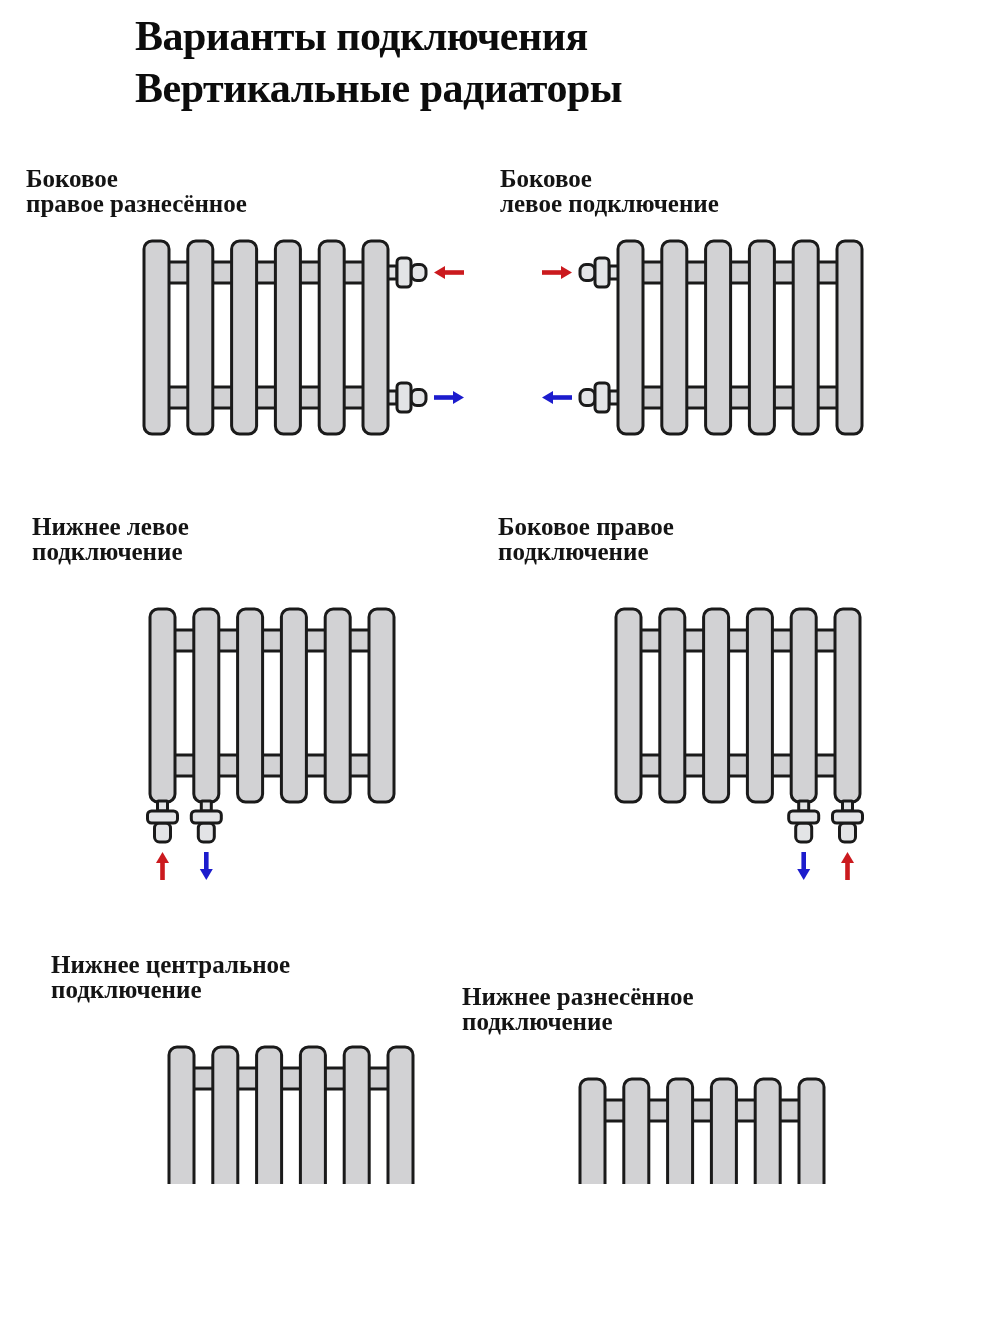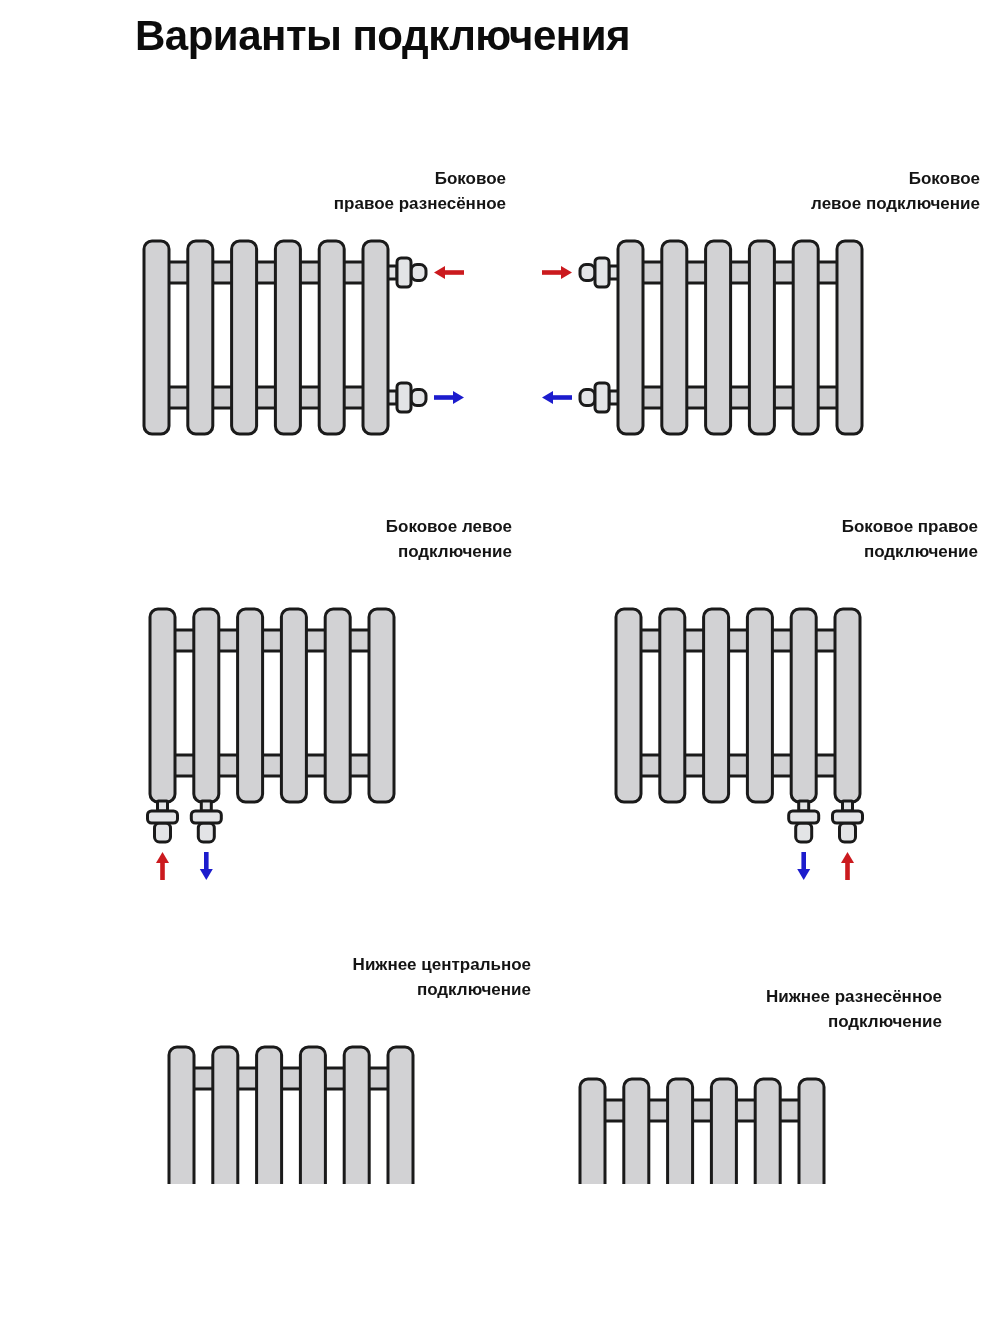--- a/index.html
+++ b/index.html
@@ -1,52 +1,53 @@
 <!DOCTYPE html>
 <html><head>
 <meta charset="utf-8">
 <style>
   html,body{margin:0;padding:0;background:#ffffff;}
   .page{
     position:relative;width:1000px;height:1184px;background:#ffffff;overflow:hidden;
-    font-family:Liberation Sans, sans-serif;
+    font-family:Liberation Serif, serif;
   }
   .title{
     position:absolute;left:135px;top:10px;margin:0;
     font-size:42px;line-height:52px;font-weight:700;color:#0c0c0c;letter-spacing:-0.5px;
   }
   .title span{display:block;}
   .cell{position:absolute;width:480px;}
   #c0{left:26px;top:166px}
   #c1{left:500px;top:166px}
   #c2{left:32px;top:514px}
   #c3{left:498px;top:514px}
   #c4{left:51px;top:952px}
   #c5{left:462px;top:984px}
   .label{
-    font-size:17px;font-weight:700;line-height:25px;text-align:right;color:#141414;height:50px;
+    font-size:25px;font-weight:700;line-height:25px;text-align:left;color:#141414;height:50px;
   }
   svg.radiator{display:block;}
   svg.row1{margin-top:22px;}
   svg.rowb{margin-top:42px;}
   .plumber{position:absolute;left:6px;top:1180px;}
   .site{position:absolute;left:957px;top:1186px;height:144px;display:flex;align-items:flex-end;}
   .site span{
     display:inline-block;writing-mode:vertical-rl;transform:rotate(180deg);
     font-size:21px;font-weight:700;letter-spacing:1px;
     color:#ececec;-webkit-text-stroke:1.1px #c6c6c6;
   }
 </style>
 </head>
 <body>
 
 <div class="page">
 
   <h1 class="title">
     <span>Варианты подключения</span>
+    <span>Вертикальные радиаторы</span>
   </h1>
 
   <div class="cell" id="c0">
     <div class="label">
       <span>Боковое</span><br>
       <span>правое разнесённое</span>
     </div>
     <svg class="radiator row1" width="480" height="202" viewBox="0 0 480 202">
         <rect x="120" y="24" width="240" height="21" rx="0" fill="#d2d2d4" stroke="#1a1a1a" stroke-width="3"></rect>
         <rect x="120" y="149" width="240" height="21" rx="0" fill="#d2d2d4" stroke="#1a1a1a" stroke-width="3"></rect>
@@ -91,21 +92,21 @@
         <rect x="95" y="145" width="14" height="29" rx="4" fill="#e3e4e6" stroke="#1a1a1a" stroke-width="3"></rect>
         <line x1="42" y1="34.5" x2="61" y2="34.5" stroke="#cb1a1e" stroke-width="4.6"></line>
         <polygon points="72,34.5 61,41 61,28" fill="#cb1a1e"></polygon>
         <line x1="72" y1="159.5" x2="53" y2="159.5" stroke="#1c1ccd" stroke-width="4.6"></line>
         <polygon points="42,159.5 53,153 53,166" fill="#1c1ccd"></polygon>
       </svg>
   </div>
 
   <div class="cell" id="c2">
     <div class="label">
-      <span>Боковое левое</span><br>
+      <span>Нижнее левое</span><br>
       <span>подключение</span>
     </div>
     <svg class="radiator rowb" width="480" height="280" viewBox="0 0 480 280">
         <rect x="120" y="24" width="240" height="21" rx="0" fill="#d2d2d4" stroke="#1a1a1a" stroke-width="3"></rect>
         <rect x="120" y="149" width="240" height="21" rx="0" fill="#d2d2d4" stroke="#1a1a1a" stroke-width="3"></rect>
         <rect x="118" y="3" width="25" height="193" rx="8" fill="#d2d2d4" stroke="#1a1a1a" stroke-width="3"></rect>
         <rect x="161.8" y="3" width="25" height="193" rx="8" fill="#d2d2d4" stroke="#1a1a1a" stroke-width="3"></rect>
         <rect x="205.6" y="3" width="25" height="193" rx="8" fill="#d2d2d4" stroke="#1a1a1a" stroke-width="3"></rect>
         <rect x="249.39999999999998" y="3" width="25" height="193" rx="8" fill="#d2d2d4" stroke="#1a1a1a" stroke-width="3"></rect>
         <rect x="293.2" y="3" width="25" height="193" rx="8" fill="#d2d2d4" stroke="#1a1a1a" stroke-width="3"></rect>

